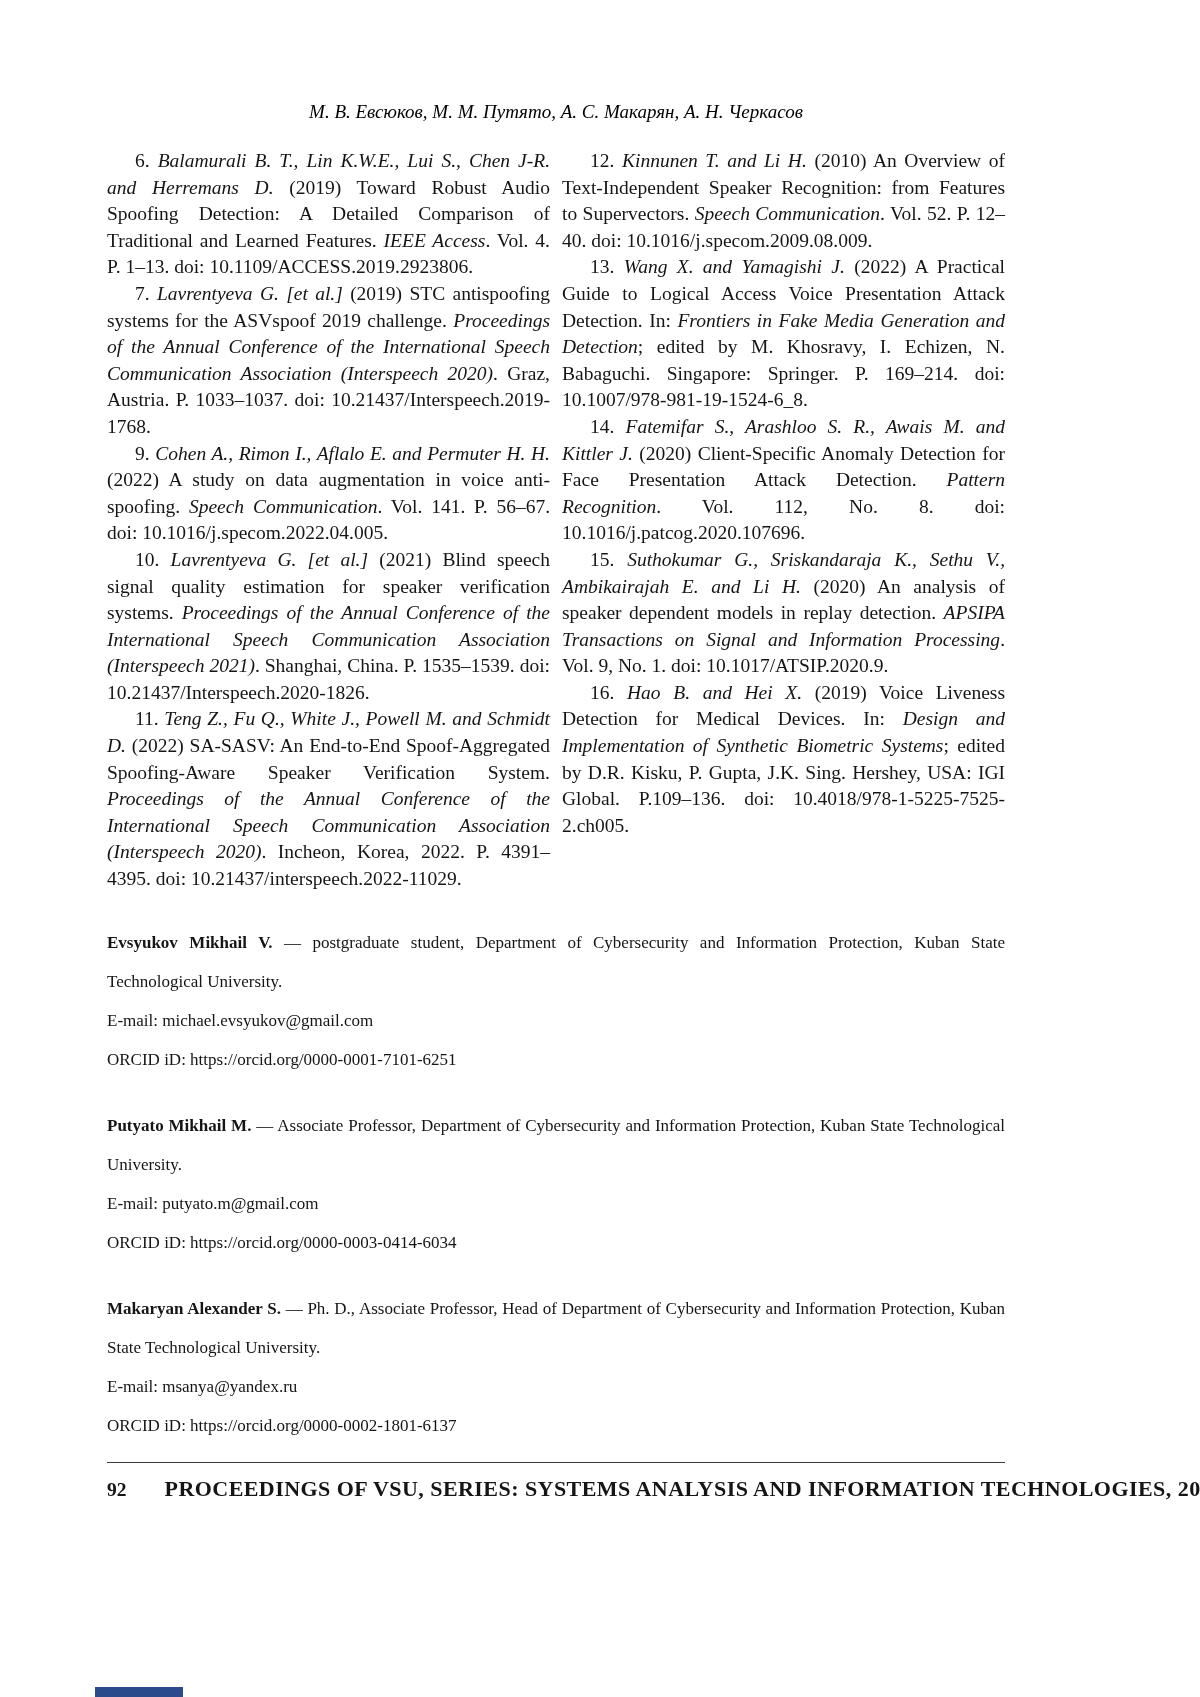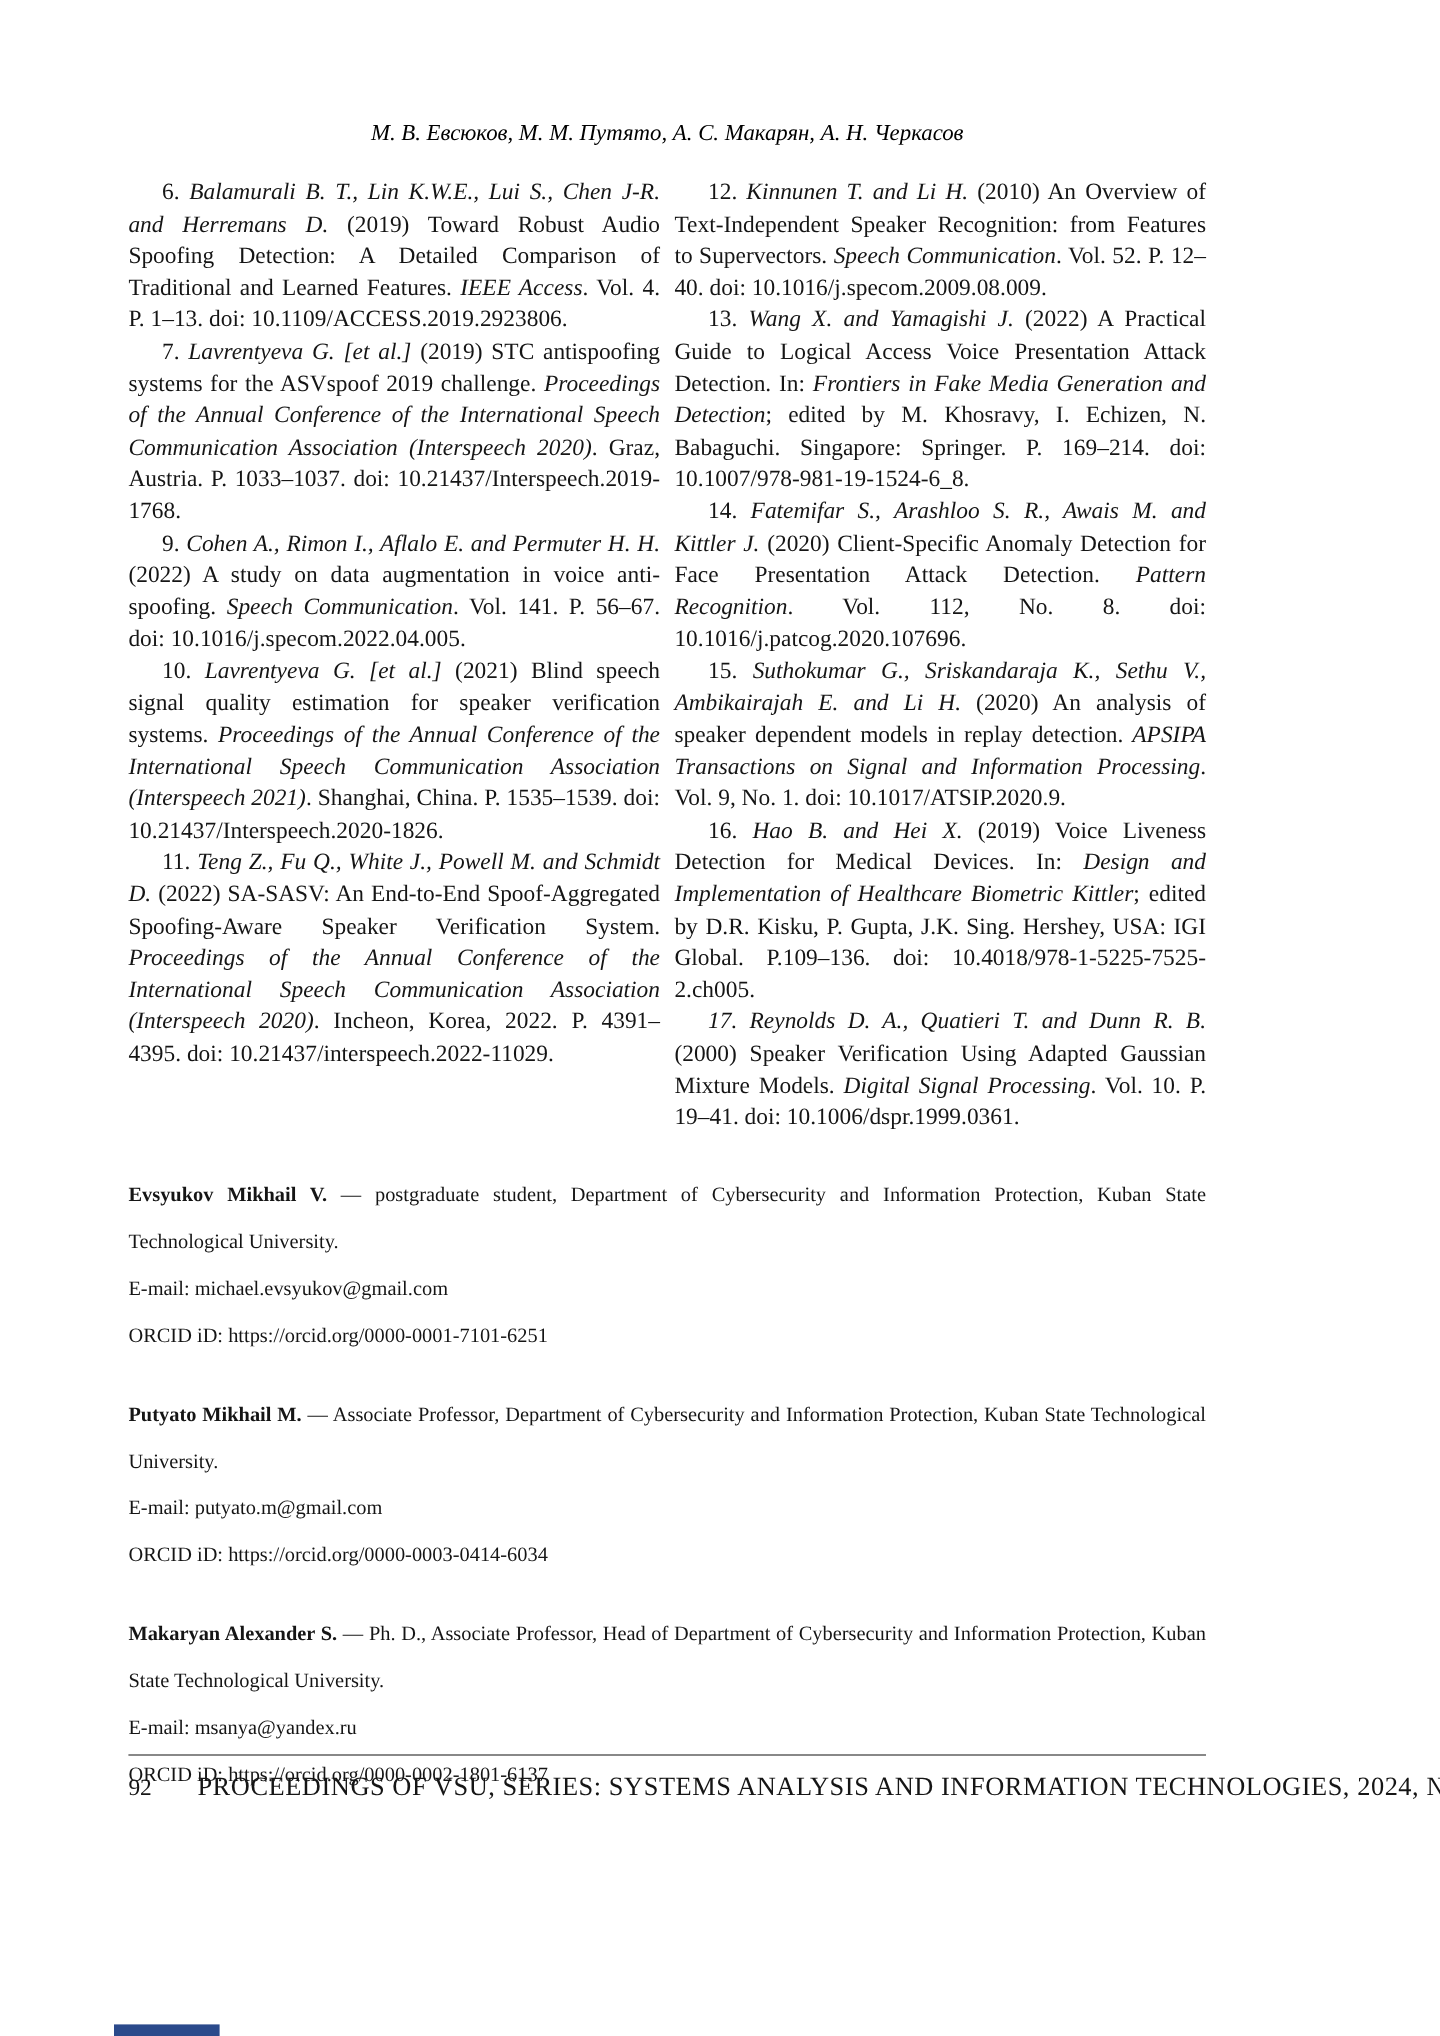--- a/index.html
+++ b/index.html
@@ -50,20 +50,21 @@
     position: absolute;
     left: 107px;
     right: 195px;
     top: 1462px;
     border-top: 1px solid #3a3a3a;
     padding-top: 13px;
     display: flex;
     align-items: baseline;
     gap: 38px;
     white-space: nowrap;
+    font-weight: bold;
   }
   .pageno { font-size: 19.5px; }
   .journal { font-size: 22px; letter-spacing: 0.45px; }
   .bottom-strip {
     position: absolute;
     left: 95px;
     bottom: 0;
     width: 88px;
     height: 10px;
     background: #2b4a8b;
@@ -83,22 +84,21 @@
         <p class="ref"><span>7. </span><i>Lavrentyeva G. [et al.]</i><span> (2019) STC antispoofing systems for the ASVspoof 2019 challenge. </span><i>Proceedings of the Annual Conference of the International Speech Communication Association (Interspeech 2020)</i><span>. Graz, Austria. P. 1033–1037. doi: 10.21437/Interspeech.2019-1768.</span></p>
         <p class="ref"><span>9. </span><i>Cohen A., Rimon I., Aflalo E. and Permuter H. H.</i><span> (2022) A study on data augmentation in voice anti-spoofing. </span><i>Speech Communication</i><span>. Vol. 141. P. 56–67. doi: 10.1016/j.specom.2022.04.005.</span></p>
         <p class="ref"><span>10. </span><i>Lavrentyeva G. [et al.]</i><span> (2021) Blind speech signal quality estimation for speaker verification systems. </span><i>Proceedings of the Annual Conference of the International Speech Communication Association (Interspeech 2021)</i><span>. Shanghai, China. P. 1535–1539. doi: 10.21437/Interspeech.2020-1826.</span></p>
         <p class="ref"><span>11. </span><i>Teng Z., Fu Q., White J., Powell M. and Schmidt D.</i><span> (2022) SA-SASV: An End-to-End Spoof-Aggregated Spoofing-Aware Speaker Verification System. </span><i>Proceedings of the Annual Conference of the International Speech Communication Association (Interspeech 2020)</i><span>. Incheon, Korea, 2022. P. 4391–4395. doi: 10.21437/interspeech.2022-11029.</span></p>
       </div>
     <div class="col" id="col-right">
         <p class="ref"><span>12. </span><i>Kinnunen T. and Li H.</i><span> (2010) An Overview of Text-Independent Speaker Recognition: from Features to Supervectors. </span><i>Speech Communication</i><span>. Vol. 52. P. 12–40. doi: 10.1016/j.specom.2009.08.009.</span></p>
         <p class="ref"><span>13. </span><i>Wang X. and Yamagishi J.</i><span> (2022) A Practical Guide to Logical Access Voice Presentation Attack Detection. In: </span><i>Frontiers in Fake Media Generation and Detection</i><span>; edited by M. Khosravy, I. Echizen, N. Babaguchi. Singapore: Springer. P. 169–214. doi: 10.1007/978-981-19-1524-6_8.</span></p>
         <p class="ref"><span>14. </span><i>Fatemifar S., Arashloo S. R., Awais M. and Kittler J.</i><span> (2020) Client-Specific Anomaly Detection for Face Presentation Attack Detection. </span><i>Pattern Recognition</i><span>. Vol. 112, No. 8. doi: 10.1016/j.patcog.2020.107696.</span></p>
         <p class="ref"><span>15. </span><i>Suthokumar G., Sriskandaraja K., Sethu V., Ambikairajah E. and Li H.</i><span> (2020) An analysis of speaker dependent models in replay detection. </span><i>APSIPA Transactions on Signal and Information Processing</i><span>. Vol. 9, No. 1. doi: 10.1017/ATSIP.2020.9.</span></p>
-        <p class="ref"><span>16. </span><i>Hao B. and Hei X.</i><span> (2019) Voice Liveness Detection for Medical Devices. In: </span><i>Design and Implementation of Healthcare Biometric Kittler</i><span>; edited by D.R. Kisku, P. Gupta, J.K. Sing. Hershey, USA: IGI Global. P.109–136. doi: 10.4018/978-1-5225-7525-2.ch005.</span></p>
-        <p class="ref"><i>17. </i><i>Reynolds D. A., Quatieri T. and Dunn R. B.</i><span> (2000) Speaker Verification Using Adapted Gaussian Mixture Models. </span><i>Digital Signal Processing</i><span>. Vol. 10. P. 19–41. doi: 10.1006/dspr.1999.0361.</span></p>
+        <p class="ref"><span>16. </span><i>Hao B. and Hei X.</i><span> (2019) Voice Liveness Detection for Medical Devices. In: </span><i>Design and Implementation of Synthetic Biometric Systems</i><span>; edited by D.R. Kisku, P. Gupta, J.K. Sing. Hershey, USA: IGI Global. P.109–136. doi: 10.4018/978-1-5225-7525-2.ch005.</span></p>
       </div>
   </div>
 
   <div class="authors" id="authors">
       <div class="author-block">
         <p class="author-desc"><span class="author-name">Evsyukov Mikhail V.</span><span> — postgraduate student, Department of Cybersecurity and Information Protection, Kuban State Technological University.</span></p>
         <p>E-mail: michael.evsyukov@gmail.com</p>
         <p>ORCID iD: https://orcid.org/0000-0001-7101-6251</p>
       </div>
       <div class="author-block">

